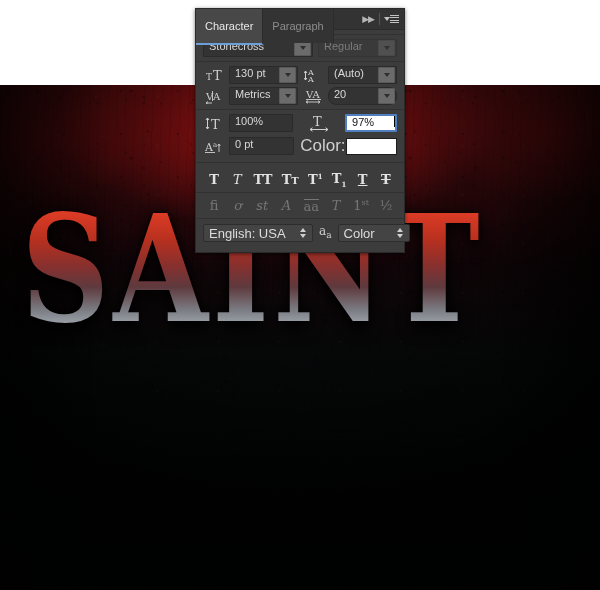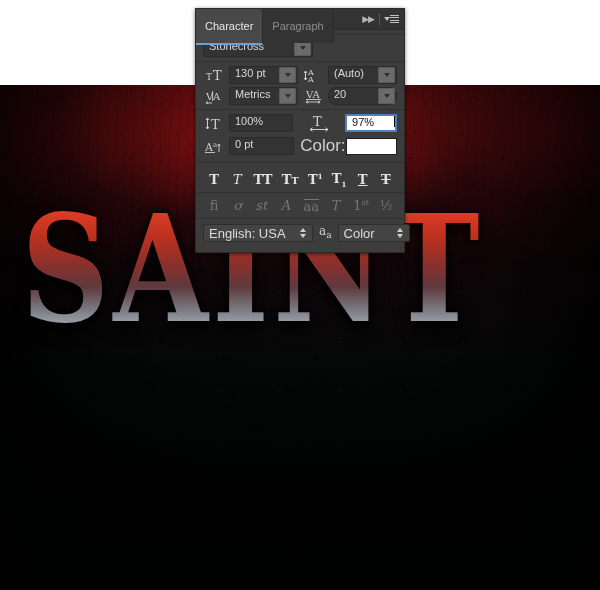--- a/index.html
+++ b/index.html
@@ -337,20 +337,24 @@
 
     <div class="panel-body">
 
       <div class="sep"></div>
 
       <div class="row" style="gap:5px;">
         <div class="field" style="width:110px;">
           <span class="val">Stonecross</span>
           <span class="drop"></span>
         </div>
+        <div class="field disabled" style="width:79px;">
+          <span class="val">Regular</span>
+          <span class="drop"></span>
+        </div>
       </div>
 
       <div class="sep"></div>
 
       <div class="row" style="margin-bottom:3px;">
         <span class="ficon">
           <svg width="17" height="14" viewBox="0 0 17 14">
             <text x="0" y="12" font-family="DejaVu Serif, serif" font-size="9" fill="#cfcfcf">T</text>
             <text x="7" y="12" font-family="DejaVu Serif, serif" font-size="13" fill="#cfcfcf">T</text>
           </svg>

